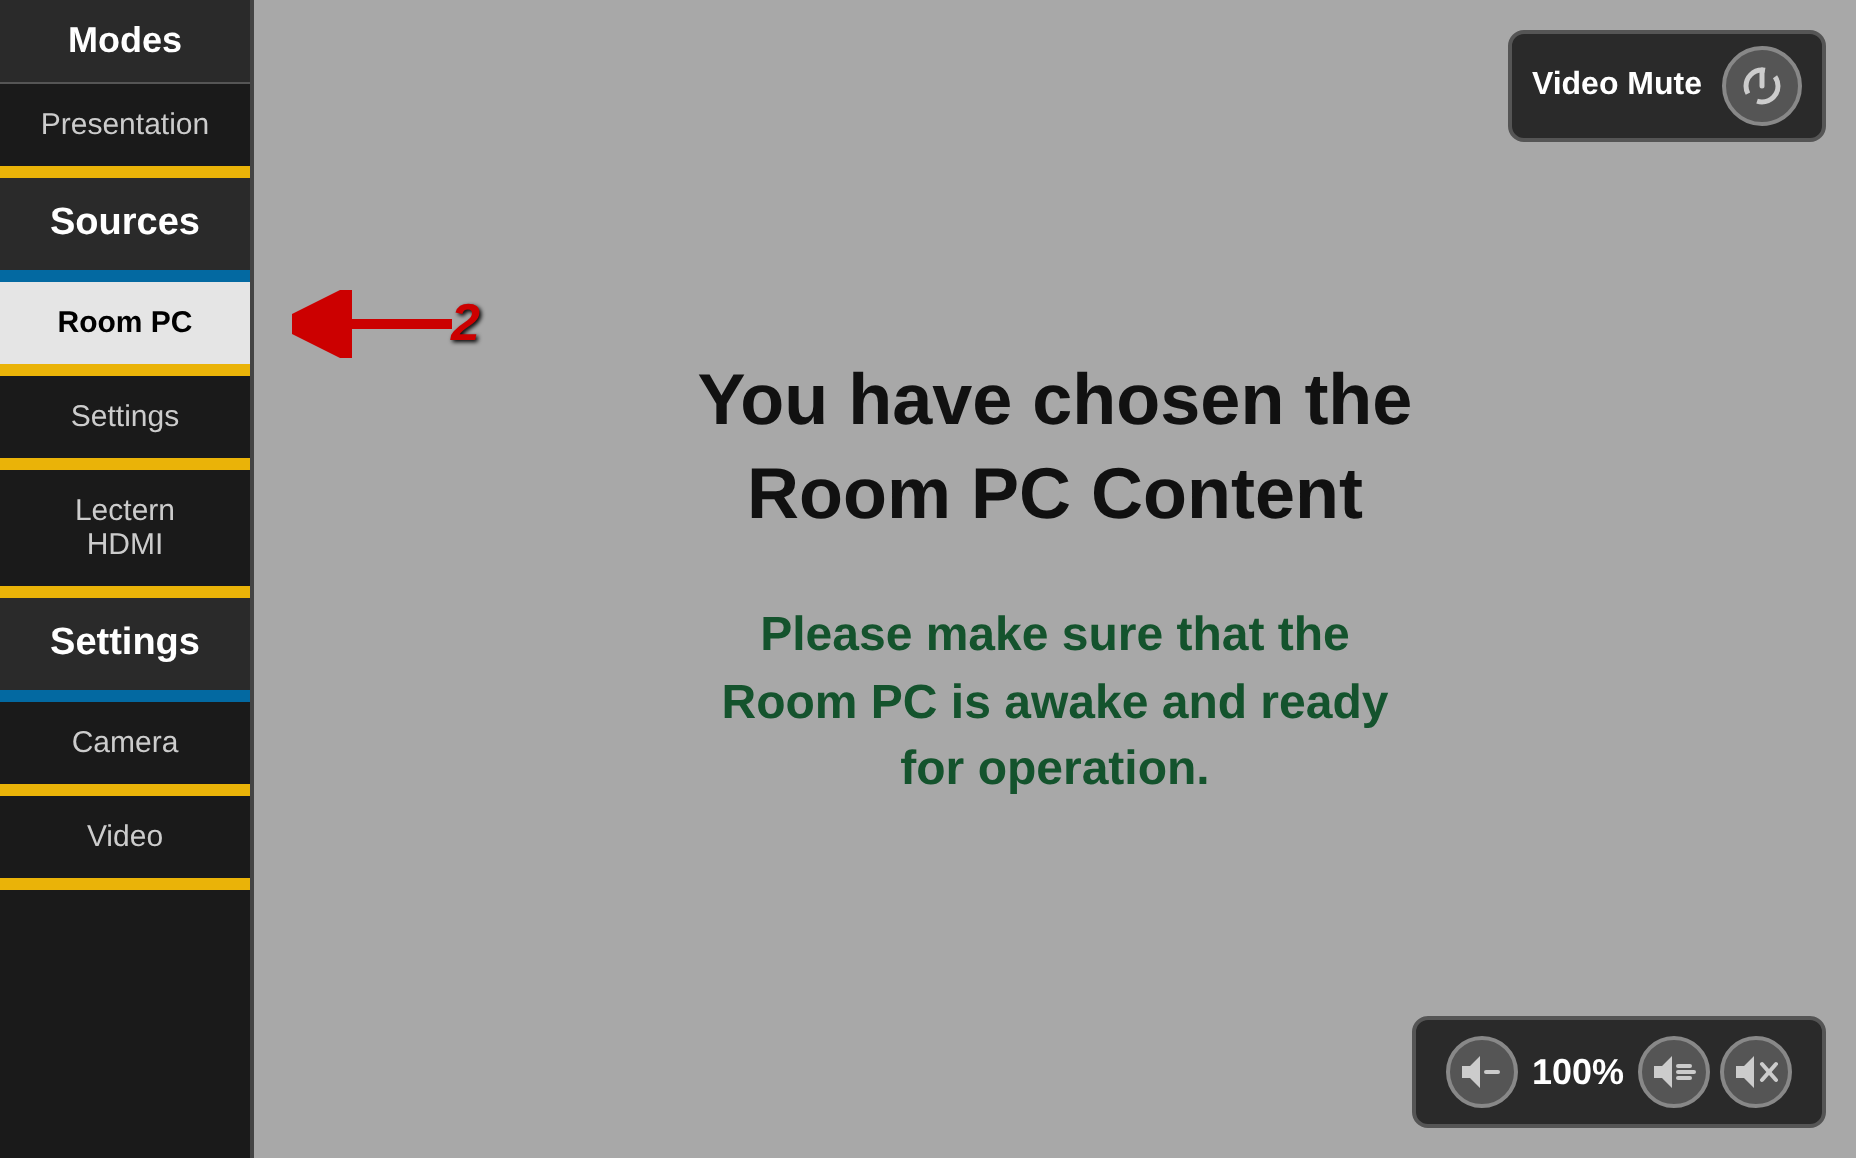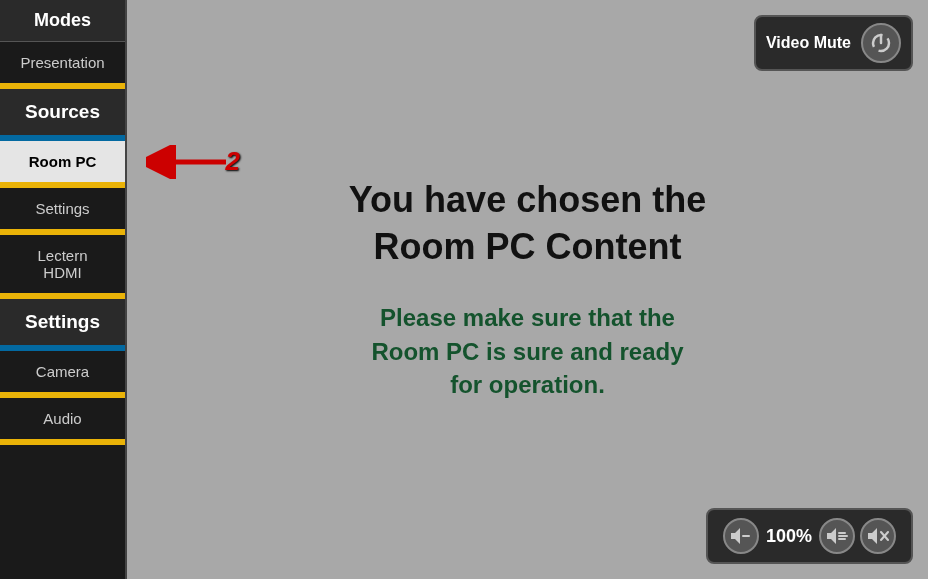--- a/index.html
+++ b/index.html
@@ -174,21 +174,21 @@
         </defs>
         <line x1="80" y1="17" x2="10" y2="17" stroke="#cc0000" stroke-width="5" marker-end="url(#arrowhead2)"></line>
       </svg>
       <span style="font-size:26px; font-weight:bold; color:#cc0000; font-style:italic; text-shadow:1px 1px 2px #000; margin-left:-5px;">2</span>
     </div>
   </div>
   <div class="sidebar-item">Settings</div>
   <div class="sidebar-item">Lectern<br>HDMI</div>
   <div class="sidebar-item section-header-label">Settings</div>
   <div class="sidebar-item">Camera</div>
-  <div class="sidebar-item">Audio</div>
+  <div class="sidebar-item">Video</div>
 </div>
 
 <div id="main">
 
   <div id="video-mute-area">
     <span id="video-mute-label">Video Mute</span>
     <div id="power-btn">
       <svg width="22" height="22" viewBox="0 0 22 22">
         <circle cx="11" cy="11" r="8" fill="none" stroke="#ccc" stroke-width="2.5" stroke-dasharray="18 6" stroke-dashoffset="3"></circle>
         <line x1="11" y1="3" x2="11" y2="11" stroke="#ccc" stroke-width="2.5" stroke-linecap="round"></line>
@@ -196,21 +196,21 @@
     </div>
   </div>
 
   <div class="main-title">
     <span>You have chosen the</span><br>
     <span>Room PC Content</span>
   </div>
 
   <div class="main-subtitle">
     <span>Please make sure that the</span><br>
-    <span>Room PC is sure and ready</span><br>
+    <span>Room PC is awake and ready</span><br>
     <span>for operation.</span>
   </div>
 
   <div id="volume-bar">
     <div class="vol-btn">
       <svg width="22" height="18" viewBox="0 0 22 18">
         <polygon points="1,6 1,12 5,12 10,17 10,1 5,6" fill="#ccc"></polygon>
         <line x1="13" y1="9" x2="19" y2="9" stroke="#ccc" stroke-width="2" stroke-linecap="round"></line>
       </svg>
     </div>

